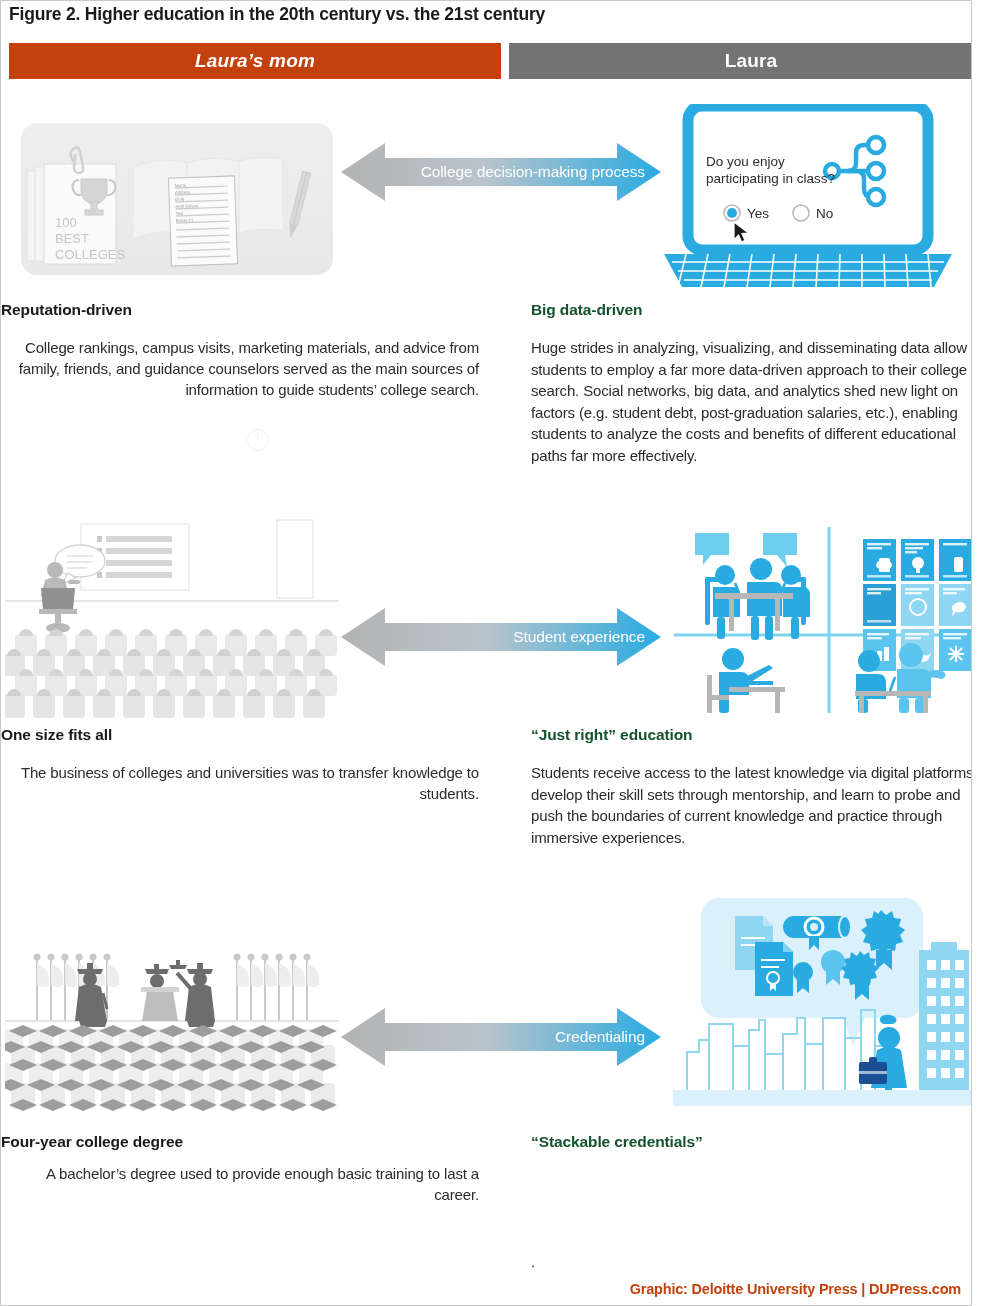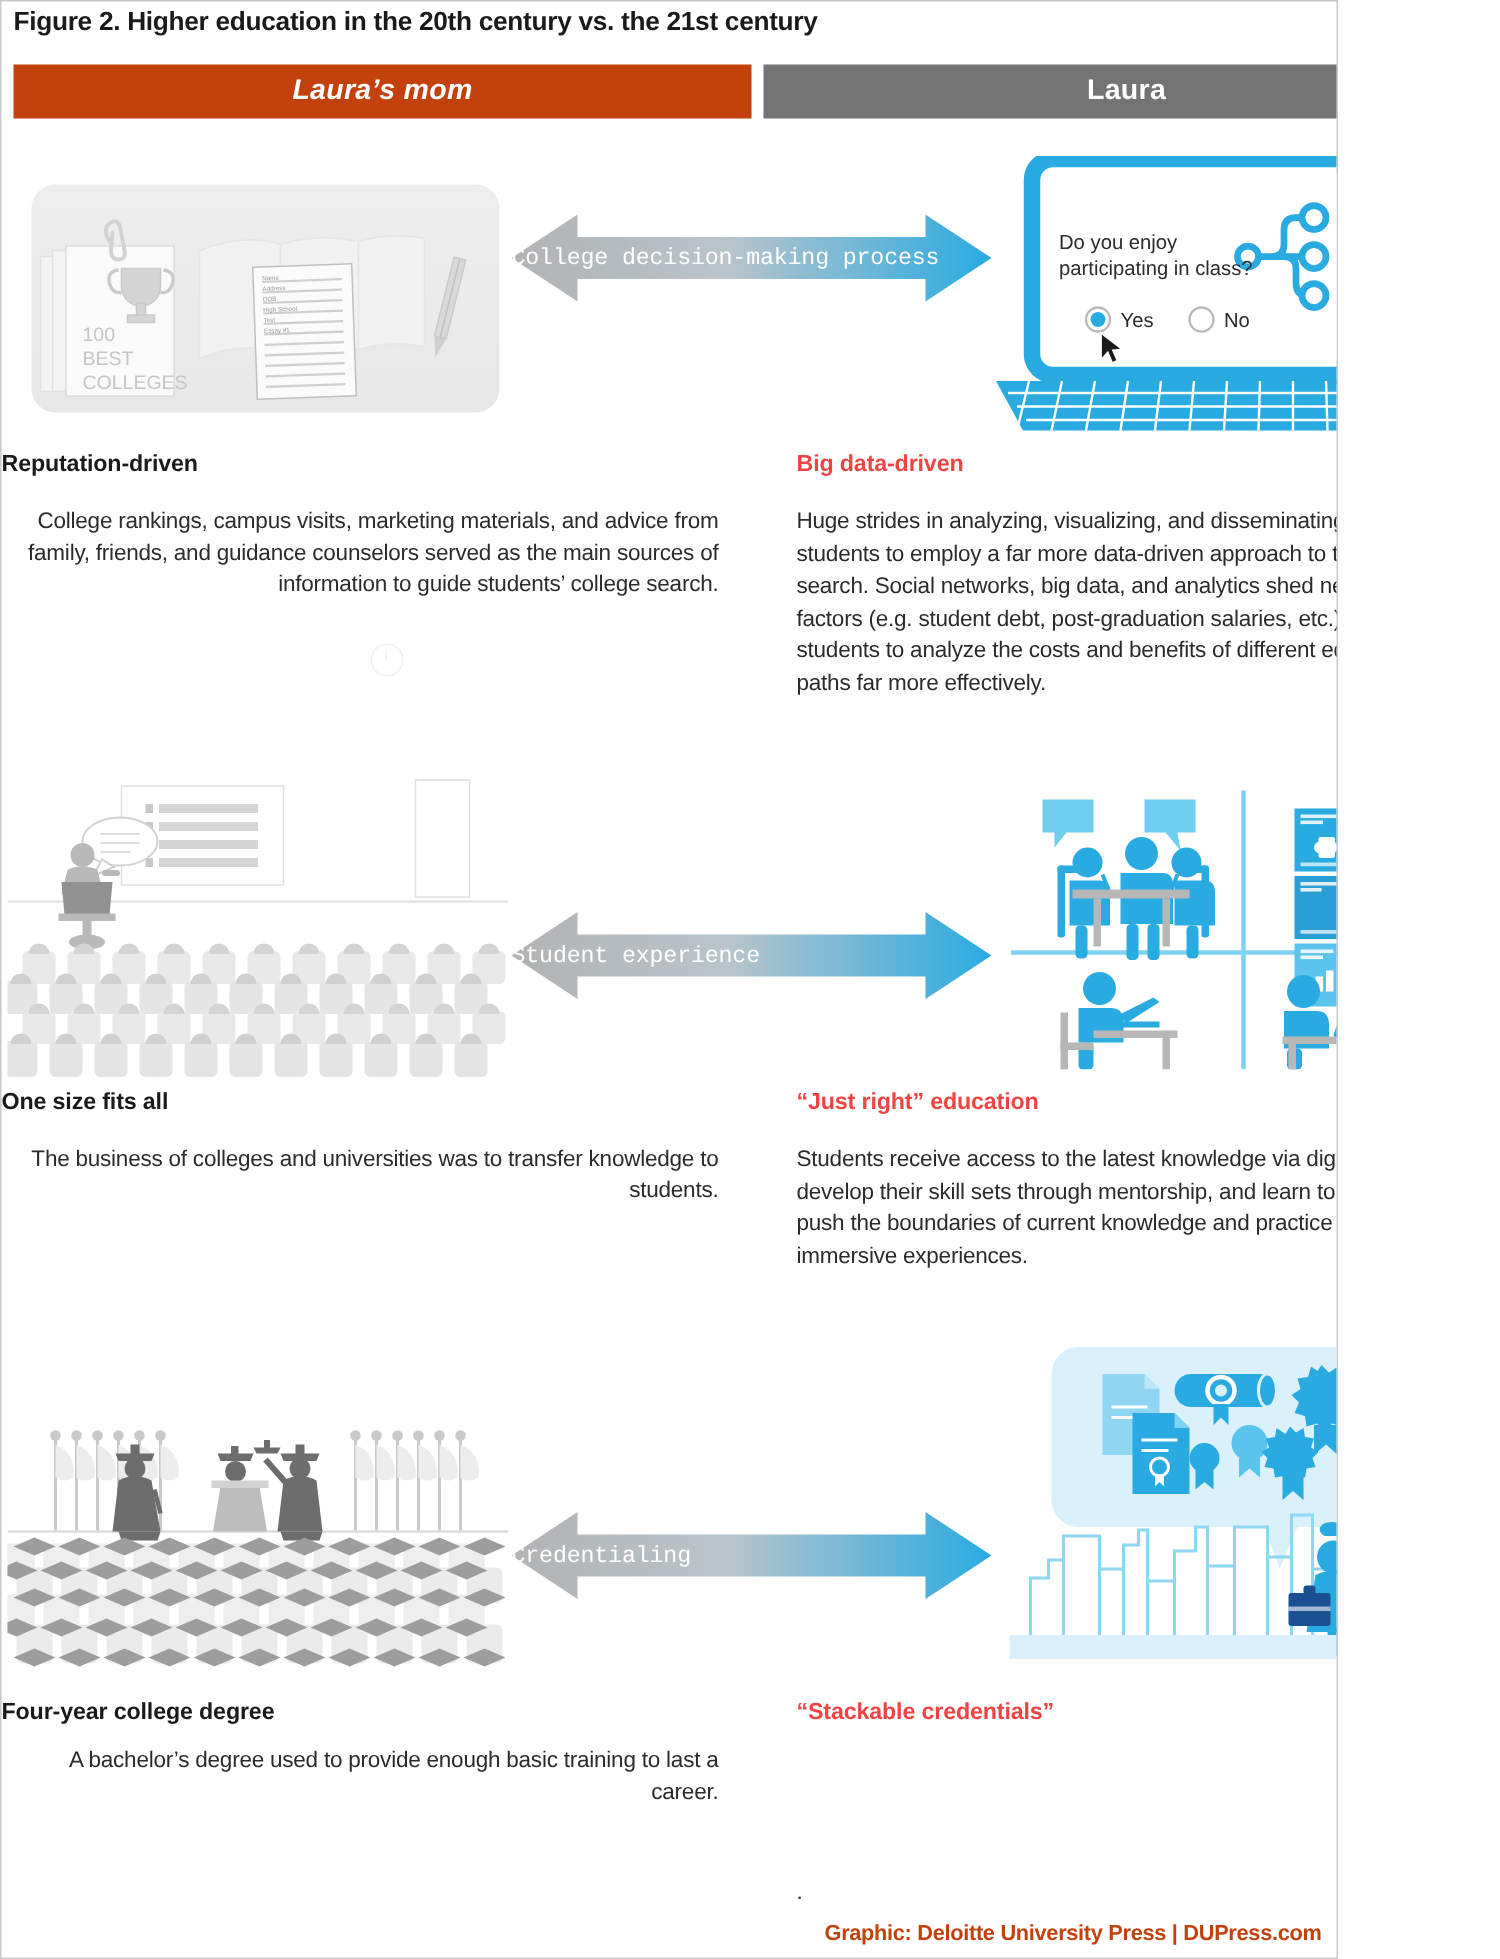--- a/index.html
+++ b/index.html
@@ -3,21 +3,21 @@
 <meta charset="utf-8">
 <style>
   html,body{margin:0;padding:0;background:#fff;}
   body{
     font-family:"Liberation Sans", sans-serif;
     color:#231f20;
     -webkit-font-smoothing:antialiased;
   }
   .page{
     position:relative;
-    width:892px;height:1306px;
+    width:972px;height:1306px;
     box-sizing:border-box;
     border:1px solid #c9c9c9;
     background:#ffffff;
     overflow:hidden;
   }
 
   
   .fig-title{
     position:absolute;left:8px;top:3px;width:960px;
     font-size:17.5px;font-weight:bold;letter-spacing:-0.2px;
@@ -36,40 +36,39 @@
   
   .col-left{position:absolute;left:0;width:500px;}
   .col-right{position:absolute;left:508px;width:484px;}
 
   
   .h-gray{
     font-size:15.5px;font-weight:bold;color:#1a1a1a;
     letter-spacing:-0.1px;
   }
   .h-blue{
-    font-size:15.5px;font-weight:bold;color:#ef4444;text-align:left;
+    font-size:15.5px;font-weight:bold;color:#14532d;text-align:left;
     letter-spacing:-0.1px;
   }
   .body-r{
     font-size:15px;line-height:21px;color:#2b2b2b;text-align:right;
     letter-spacing:-0.15px;
   }
   .body-l{
     font-size:15px;line-height:21.5px;color:#2b2b2b;text-align:left;
     letter-spacing:-0.15px;
   }
 
   
   .arrow-wrap{position:absolute;height:66px;}
   .arrow-wrap svg{display:block;}
   .arrow-label{
     position:absolute;left:0;right:16px;top:50%;transform:translateY(-50%);
-    text-align:left;color:#ffffff;font-size:15.5px;letter-spacing:-0.1px;
+    text-align:right;color:#ffffff;font-size:15.5px;letter-spacing:-0.1px;
     pointer-events:none;
-    font-family:Liberation Mono, monospace;
   }
 
   
   .ill{position:absolute;}
   .ill svg{display:block;}
 
   
   .credit{
     position:absolute;right:10px;bottom:8px;
     font-size:14.5px;font-weight:bold;color:#c2410c;letter-spacing:-0.2px;

